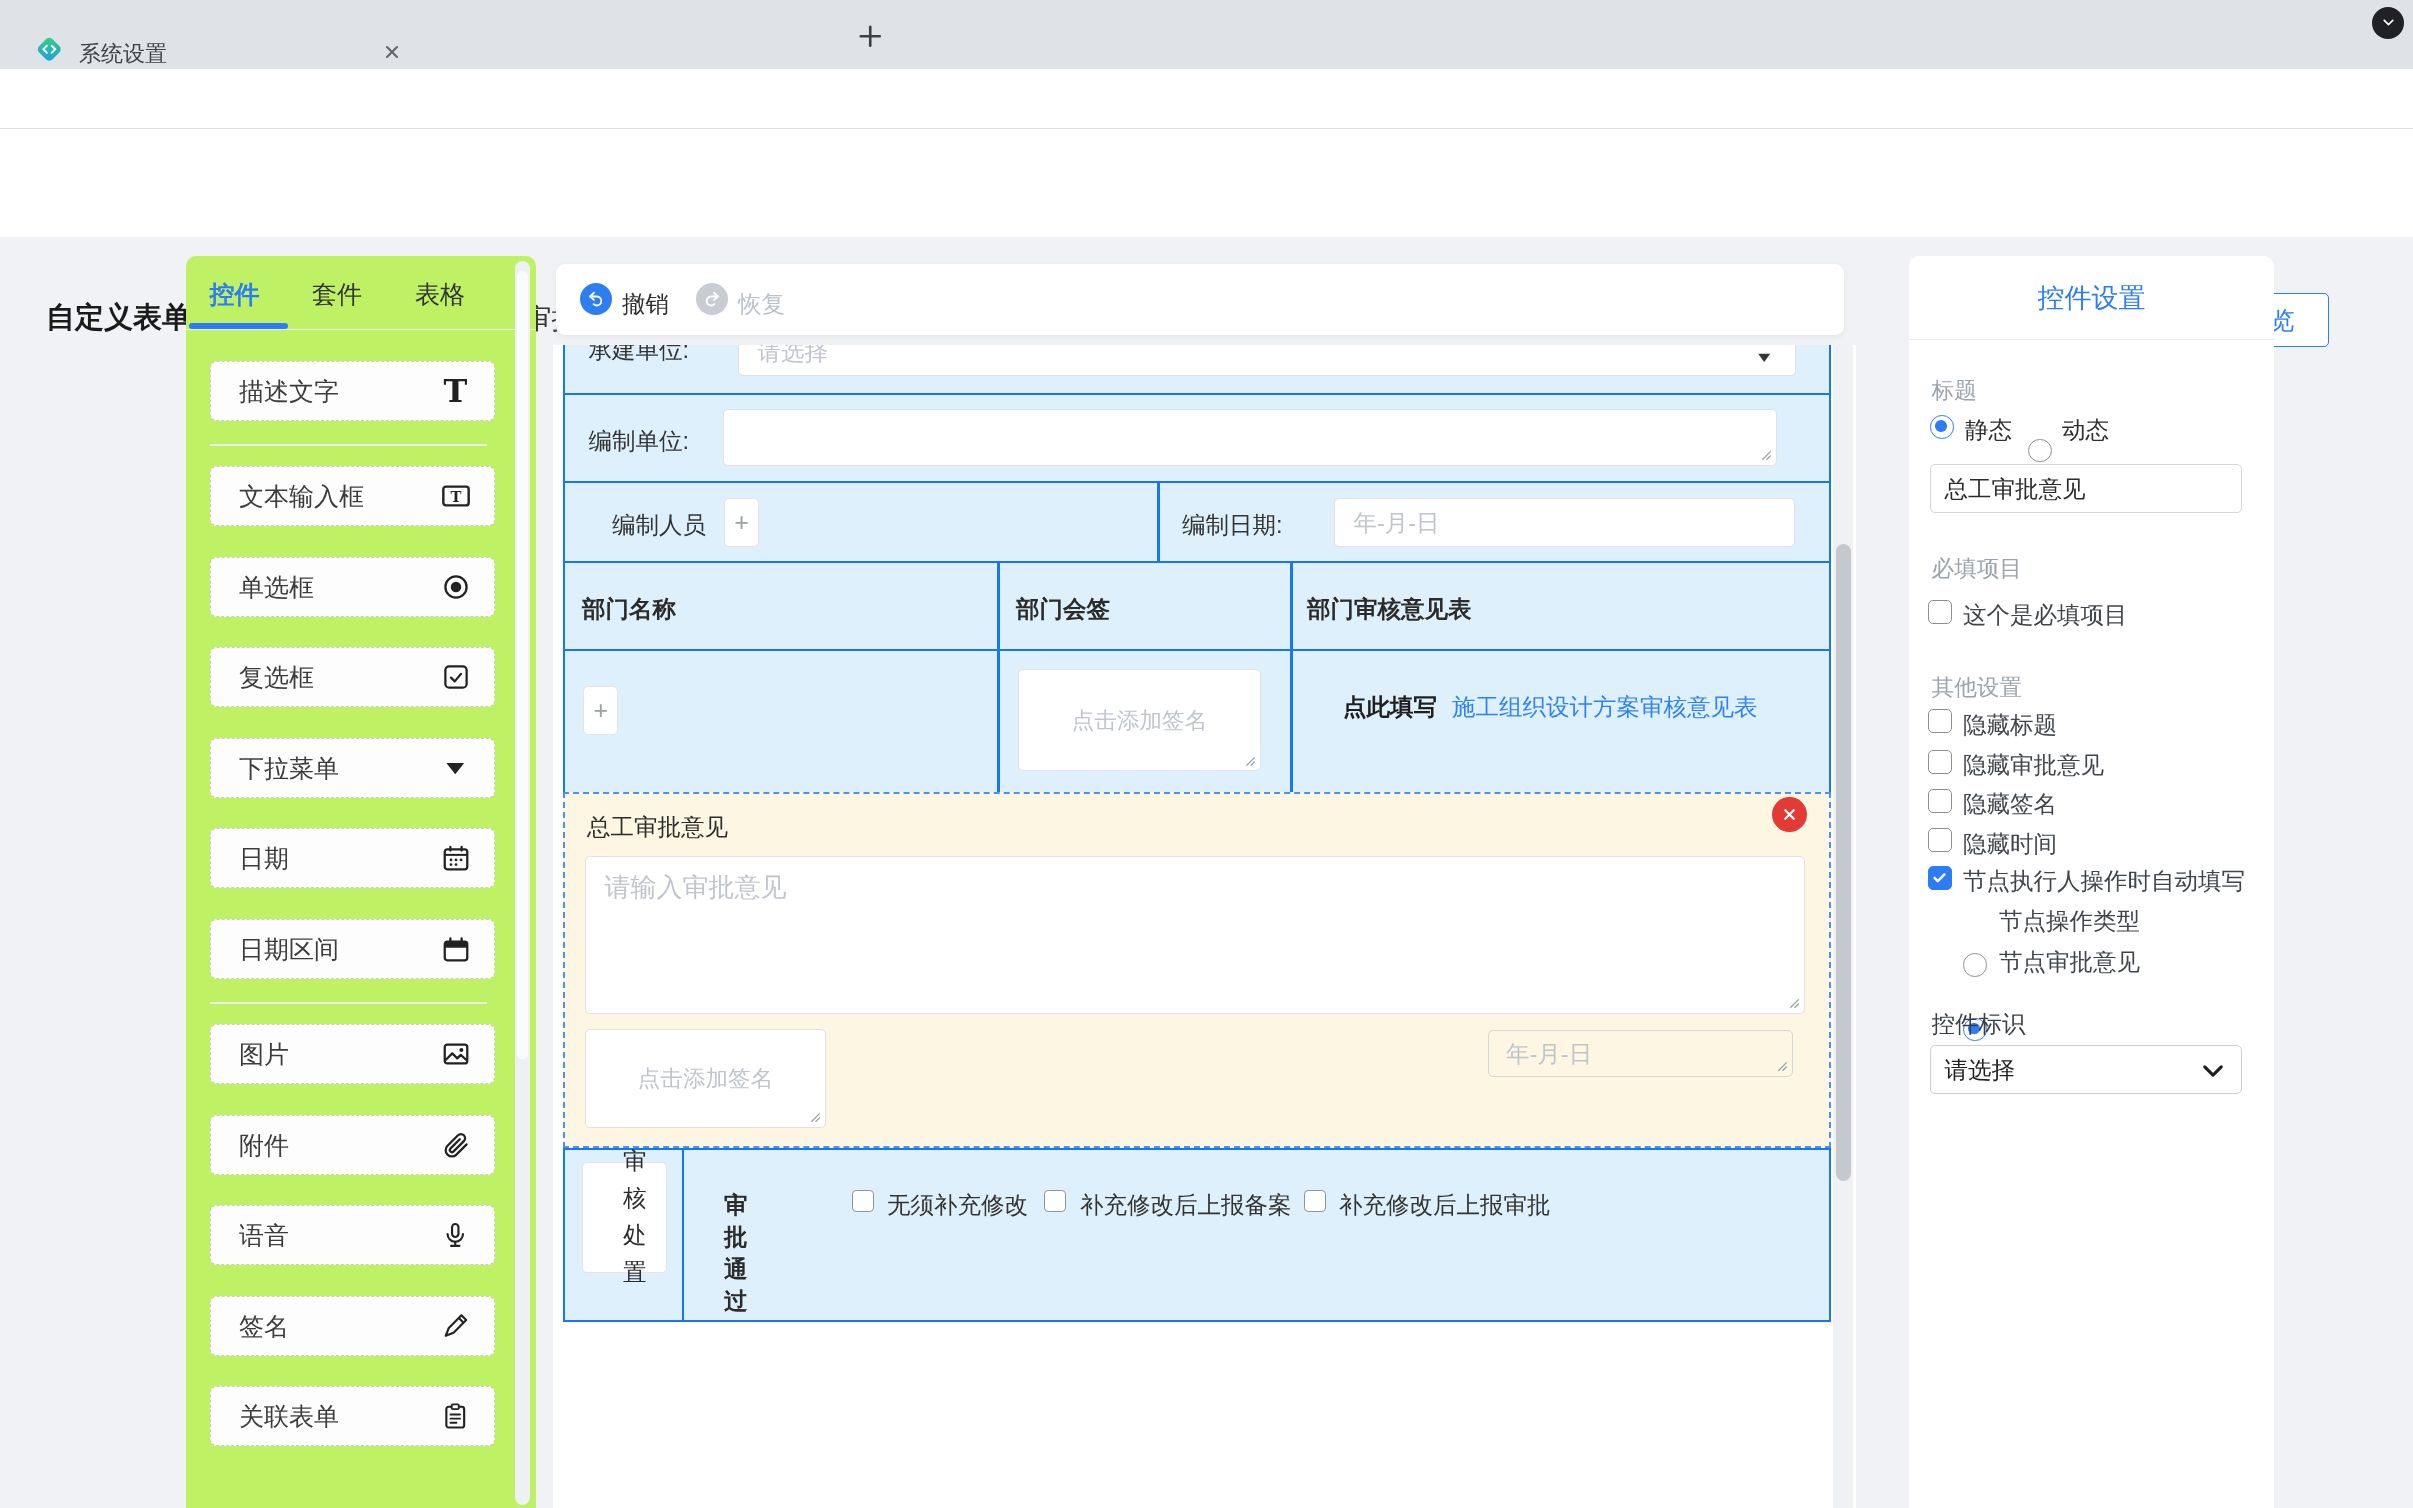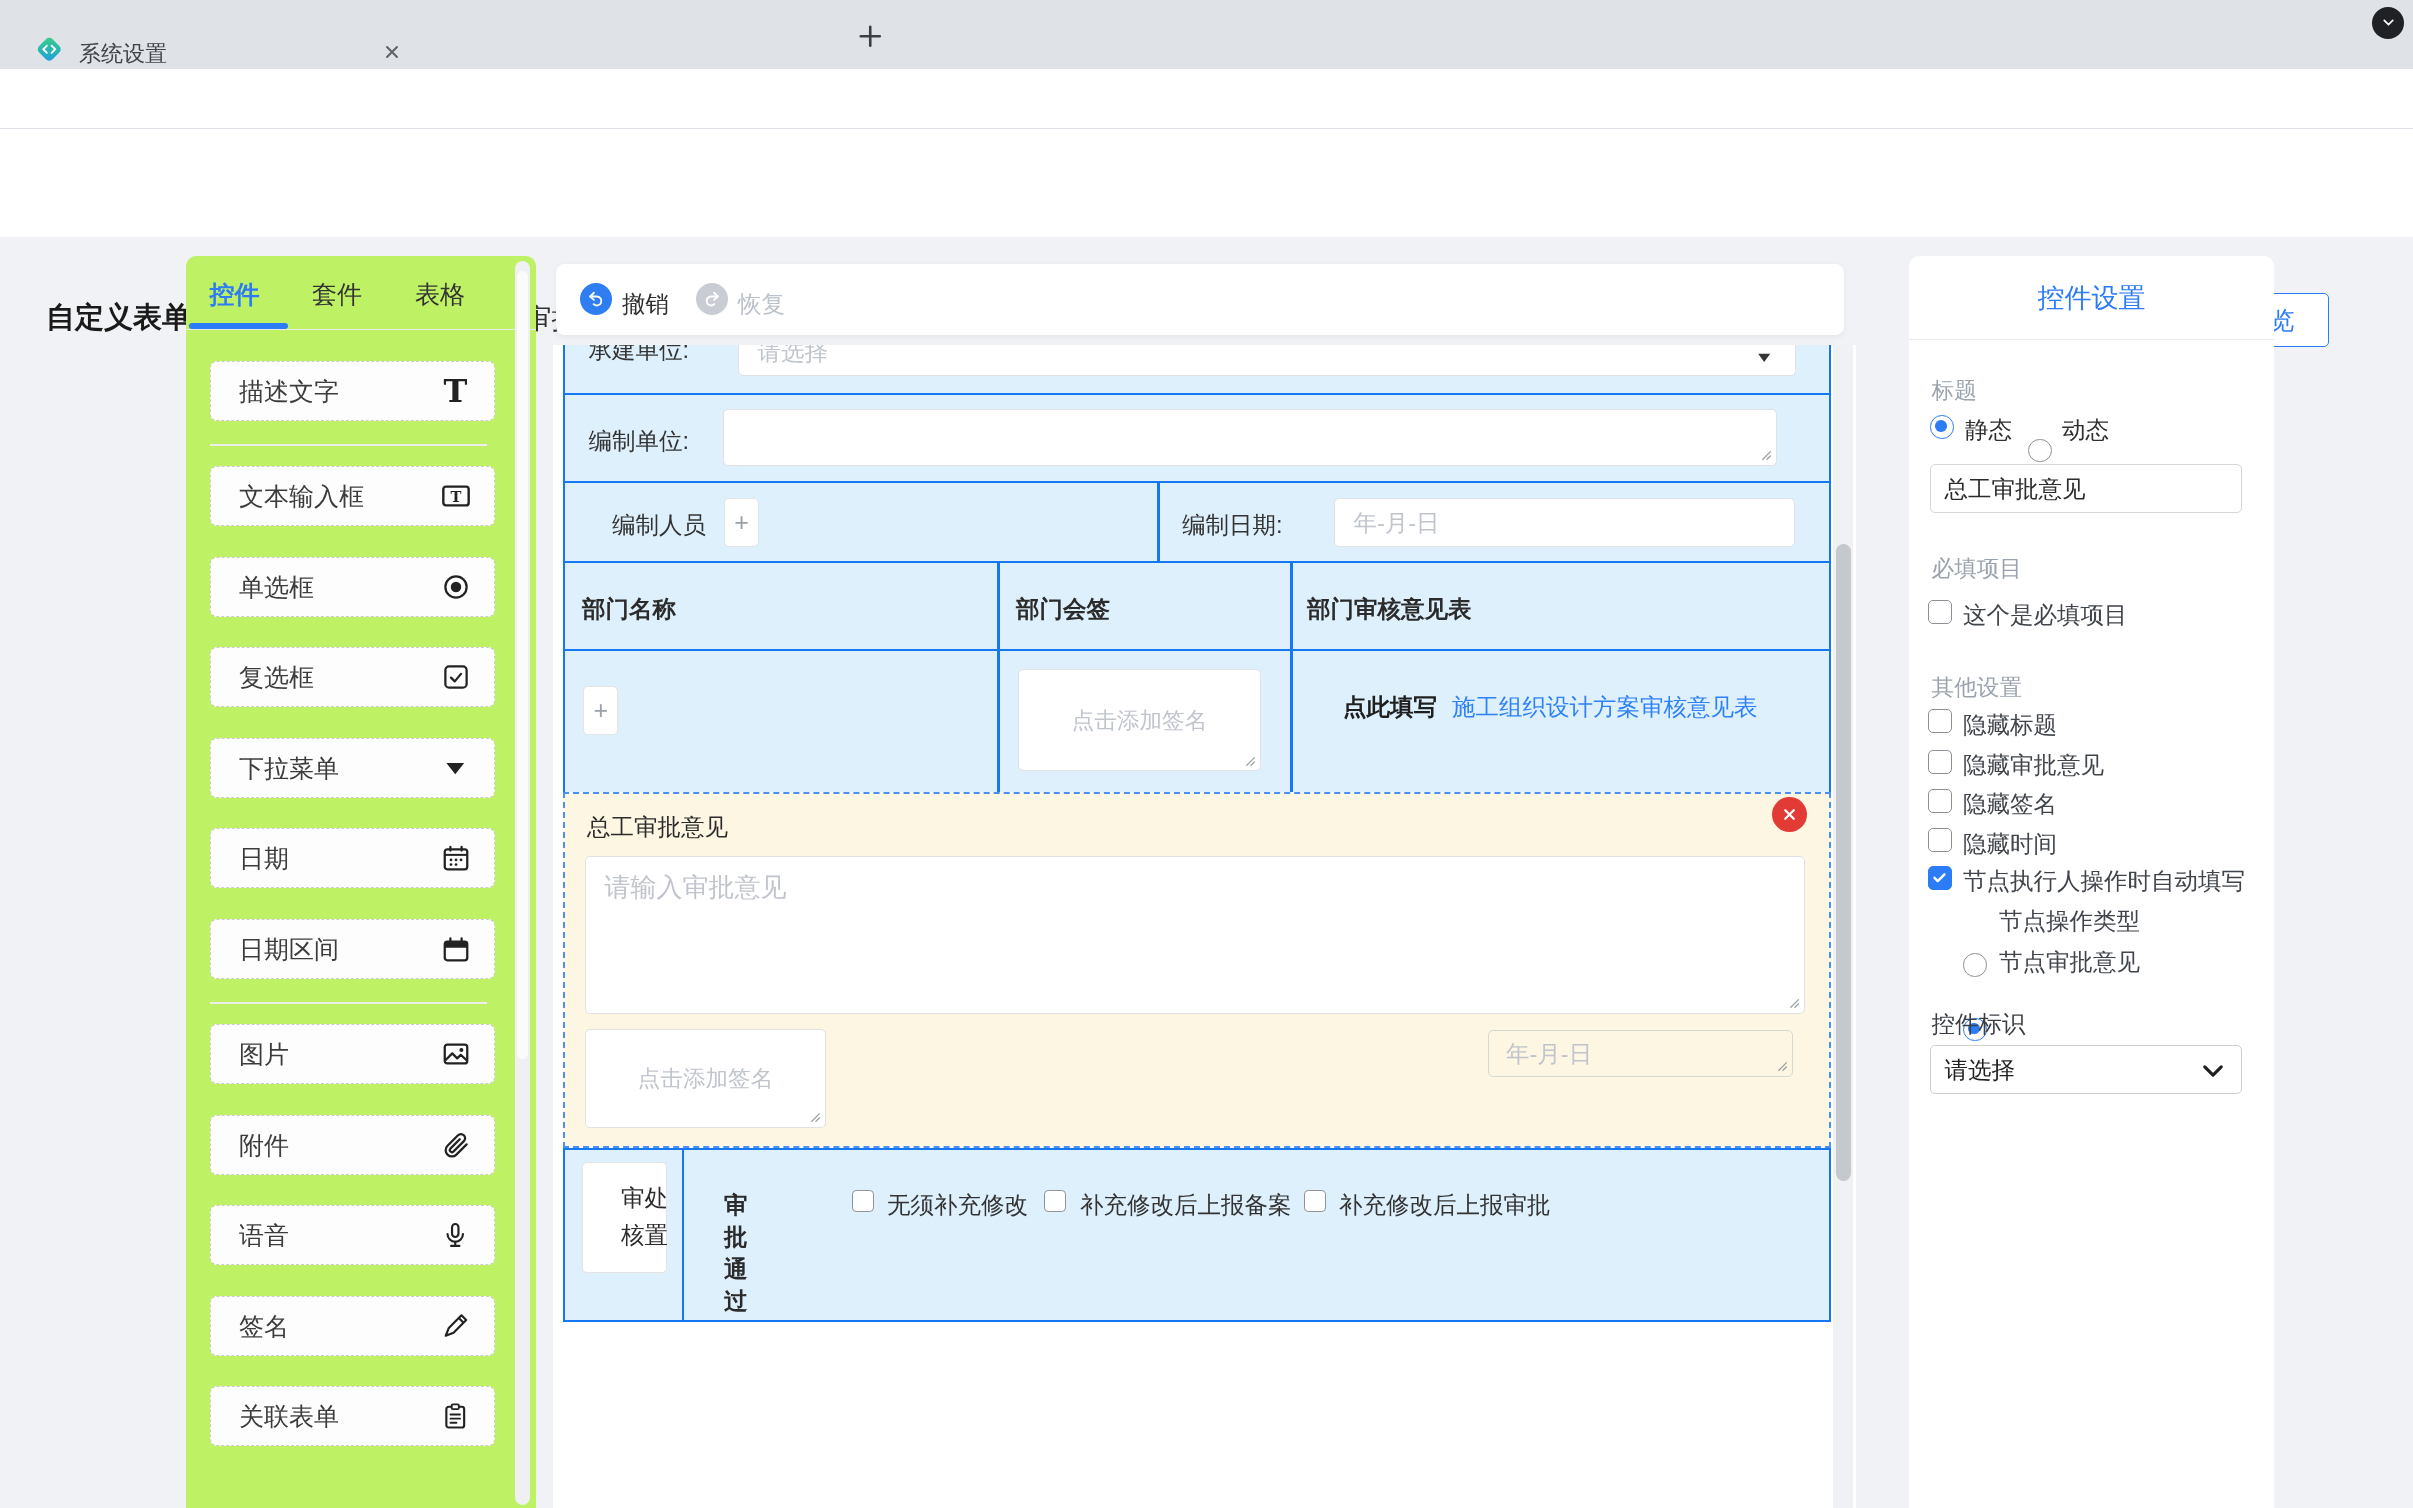--- a/index.html
+++ b/index.html
@@ -363,21 +363,21 @@
         <div class="abs" style="left:923px;top:236px;width:305px;height:47px;border:1.7px solid #d8d8d2;border-radius:5px;box-sizing:border-box;display:flex;align-items:center;">
           <span class="fph" style="font-size:23.5px;margin-left:17px;">年-月-日</span>
           <svg class="rsz" width="13.4" height="13.4" viewBox="0 0 16 16">
               <path d="M14 4L4 14M14 9l-5 5" stroke="#9aa0a6" stroke-width="1.5"></path>
             </svg>
         </div>
       </div>
 
       <div style="position:relative;box-sizing:border-box;height:174px;background:var(--cell);border:2.5px solid var(--tbl);display:flex;">
         <div style="position:relative;width:119px;border-right:2.5px solid var(--tbl);box-sizing:border-box;">
-          <div class="wbox" style="left:17px;top:11.7px;width:85px;height:111px;border-color:#e4e4e4;display:flex;flex-direction:row;align-items:center;justify-content:center;font-size:23.5px;color:#2b2b2b;line-height:37px;padding-left:40px;">
+          <div class="wbox" style="left:17px;top:11.7px;width:85px;height:111px;border-color:#e4e4e4;display:flex;flex-direction:column;align-items:center;justify-content:center;font-size:23.5px;color:#2b2b2b;line-height:37px;padding-left:40px;">
             <span>审核</span>
             <span>处置</span>
           </div>
         </div>
         <div style="position:relative;flex:1;display:flex;flex-direction:row;margin-top:12px;">
           <div style="position:relative;height:83px;border-bottom:2.5px solid var(--tbl);box-sizing:border-box;">
             <span class="abs hd" style="left:40px;top:27px;">审批通过</span>
             <div class="abs cbx" style="left:168px;top:28px;"></div>
             <span class="abs flabel" style="left:203px;top:27px;">无须补充修改</span>
             <div class="abs cbx" style="left:360px;top:28px;"></div>

